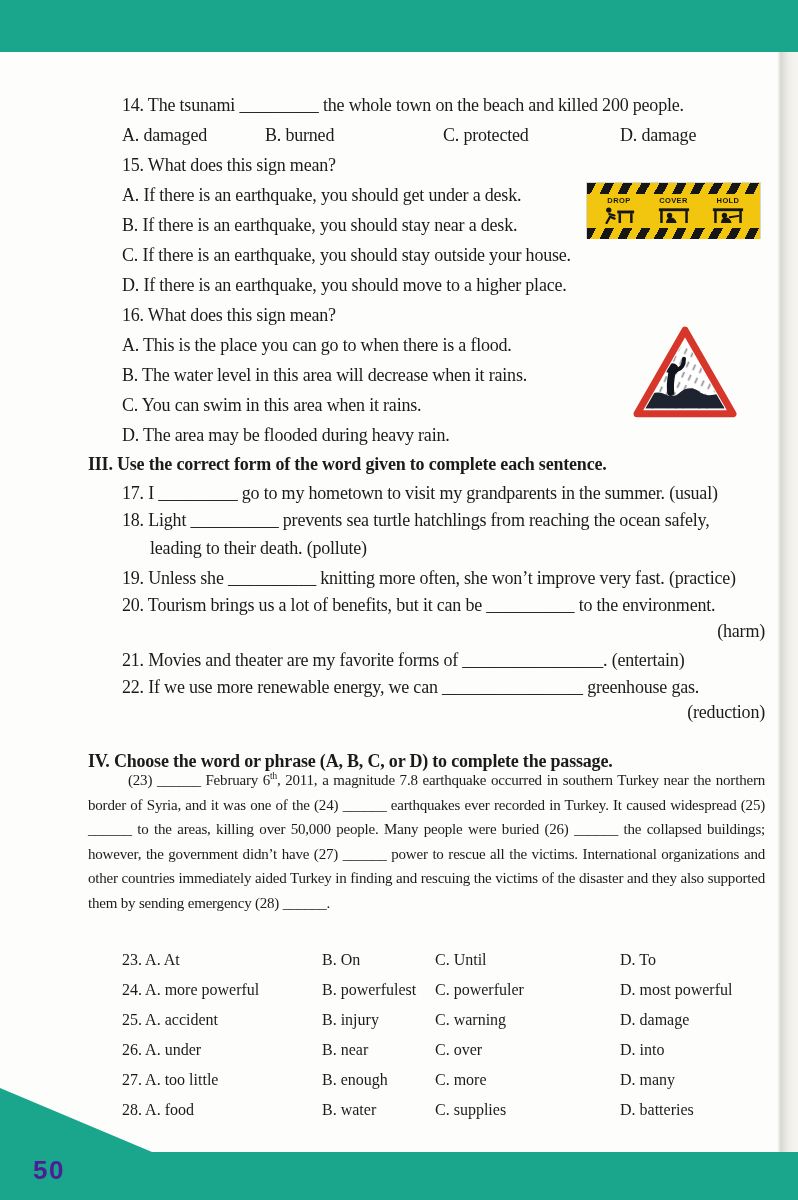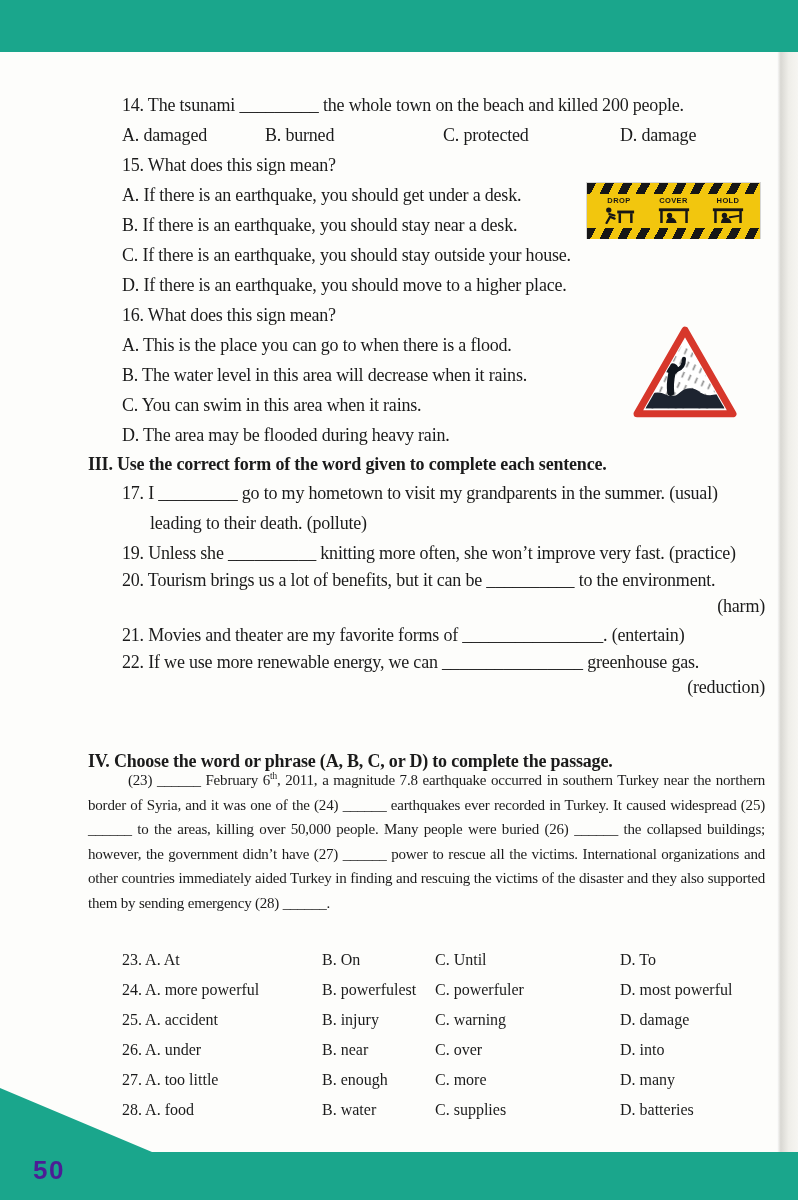--- a/index.html
+++ b/index.html
@@ -141,20 +141,21 @@
     <circle cx="40" cy="44" r="5.5" fill="#10151d"></circle>
     <path d="M29,36 q1,9 8,10" stroke="#10151d" stroke-width="4" fill="none" stroke-linecap="round"></path>
     <path d="M51,34 q0,9 -7,11" stroke="#10151d" stroke-width="4" fill="none" stroke-linecap="round"></path>
     <path d="M39,49 q-2,10 -1,18" stroke="#10151d" stroke-width="7" fill="none" stroke-linecap="round"></path>
   </g>
 </svg>
 
 <div class="sec sec3">
   <div class="ln h28 heading">III. Use the correct form of the word given to complete each sentence.</div>
   <div class="ln ind">17. I _________ go to my hometown to visit my grandparents in the summer. (usual)</div>
+  <div class="ln h25 ind">18. Light __________ prevents sea turtle hatchlings from reaching the ocean safely,</div>
   <div class="ln ind2">leading to their death. (pollute)</div>
   <div class="ln"><span class="ind">19. Unless she __________ knitting more often, she won’t improve very fast. (practice)</span></div>
   <div class="ln h25 ind">20. Tourism brings us a lot of benefits, but it can be __________ to the environment.</div>
   <div class="ln h27 right">(harm)</div>
   <div class="ln ind">21. Movies and theater are my favorite forms of ________________. (entertain)</div>
   <div class="ln h25 ind">22. If we use more renewable energy, we can ________________ greenhouse gas.</div>
   <div class="ln h25 right">(reduction)</div>
 </div>
 
 <div class="sec sec4">

